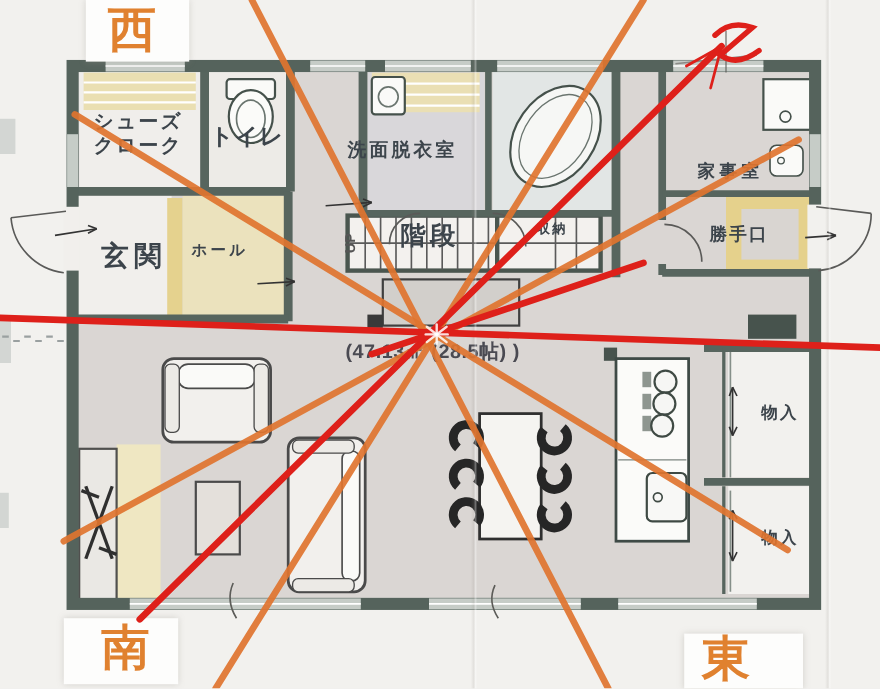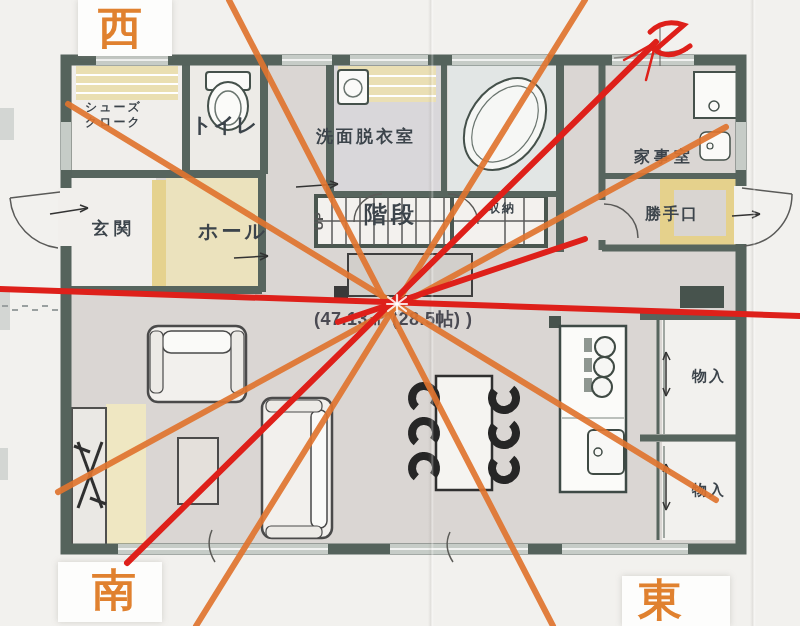--- a/index.html
+++ b/index.html
@@ -225,30 +225,30 @@
     <g stroke="#9aa0a0" stroke-width="2">
       <line x1="2" y1="8" x2="8" y2="8"></line>
         <line x1="12" y1="12" x2="18" y2="12"></line>
       <line x1="22" y1="8" x2="28" y2="8"></line>
         <line x1="32" y1="12" x2="38" y2="12"></line>
       <line x1="42" y1="8" x2="48" y2="8"></line>
         <line x1="52" y1="12" x2="58" y2="12"></line>
     </g>
   </svg>
 
-  <div class="lbl z3" style="left:85px;top:101px;font-size:12px;letter-spacing:2px;">
+  <div class="lbl z3" style="left:85px;top:101px;font-size:18px;letter-spacing:2px;">
     <div>シューズ</div>
     <div style="margin-top:2px">クローク</div>
   </div>
   <div class="lbl z3" style="left:191px;top:113px;font-size:21px;letter-spacing:1px;">トイレ</div>
   <div class="lbl z3" style="left:316px;top:128px;font-size:17px;letter-spacing:3px;">洗面脱衣室</div>
   <div class="lbl z3" style="left:634px;top:148px;font-size:16px;letter-spacing:4px;">家事室</div>
   <div class="lbl z3" style="left:645px;top:205px;font-size:16px;letter-spacing:2px;">勝手口</div>
-  <div class="lbl z3" style="left:92px;top:220px;font-size:17px;letter-spacing:5px;">玄関</div>
-  <div class="lbl z3" style="left:198px;top:220px;font-size:20px;letter-spacing:3px;">ホール</div>
+  <div class="lbl z3" style="left:92px;top:220px;font-size:25px;letter-spacing:5px;">玄関</div>
+  <div class="lbl z3" style="left:174px;top:220px;font-size:14px;letter-spacing:3px;">ホール</div>
   <div class="lbl z3" style="left:310px;top:214px;font-size:13px;color:#555;transform:rotate(-90deg);">UP</div>
   <div class="lbl z3" style="left:364px;top:202px;font-size:23px;letter-spacing:4px;">階段</div>
   <div class="lbl z3" style="left:468px;top:202px;font-size:12px;letter-spacing:2px;margin-left:20px;">収納</div>
   <div class="lbl z3" style="left:692px;top:368px;font-size:15px;letter-spacing:2px;">物入</div>
   <div class="lbl z3" style="left:692px;top:482px;font-size:15px;letter-spacing:2px;">物入</div>
   <div class="lbl z3" style="left:314px;top:310px;font-size:18px;color:#4a4a52;letter-spacing:.5px;">(47.13㎡ (28.5帖) )</div>
 
   <div class="sticky z3" style="left:78px;top:0;width:94px;height:56px;"></div>
   <div class="compass-lbl z4" style="left:98px;top:6px;">西</div>
   <div class="sticky z3" style="left:58px;top:562px;width:104px;height:60px;"></div>

